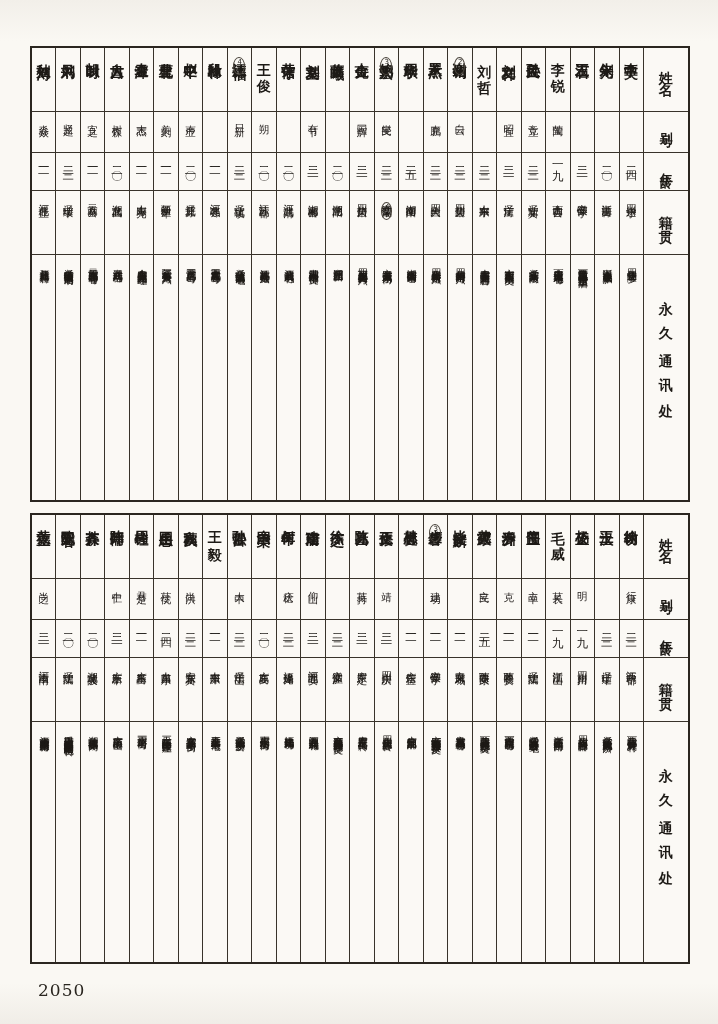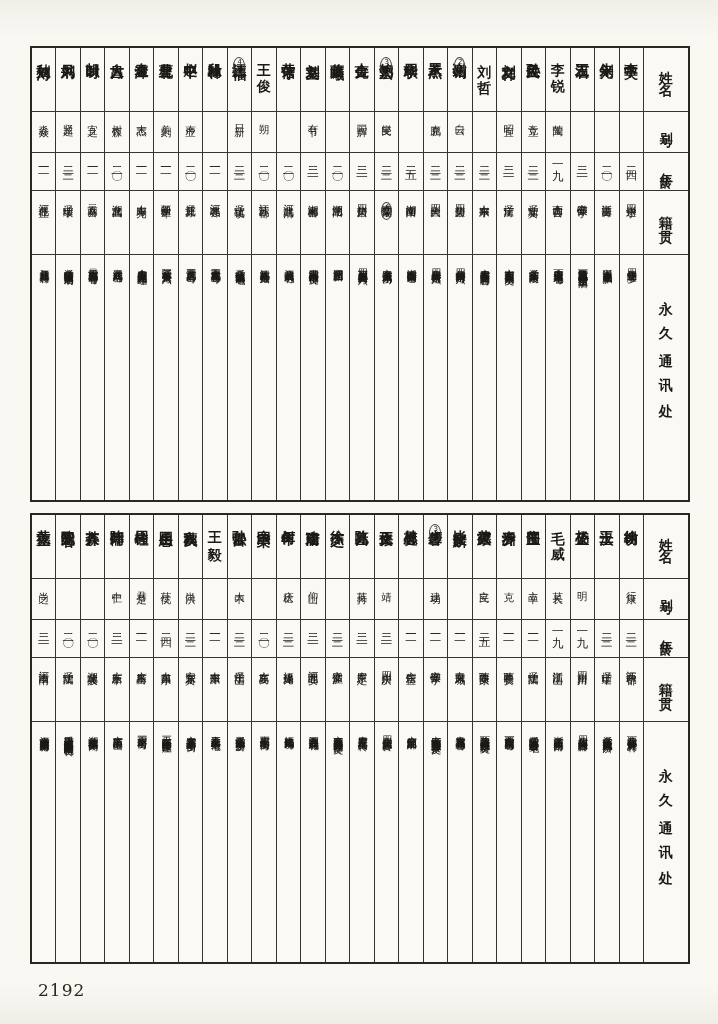--- a/index.html
+++ b/index.html
@@ -982,14 +982,14 @@
           <div class="vtext age">二二</div>
         </div>
         <div class="cell r-native">
           <div class="vtext native">河南汝南</div>
         </div>
         <div class="cell r-addr last">
           <div class="vtext addr">河南省汝南县东关东新街五四号</div>
         </div>
       </div>
     </div>
-  <div class="page-number">2192</div>
+  <div class="page-number">2050</div>
 </div>
 
 </body></html>

